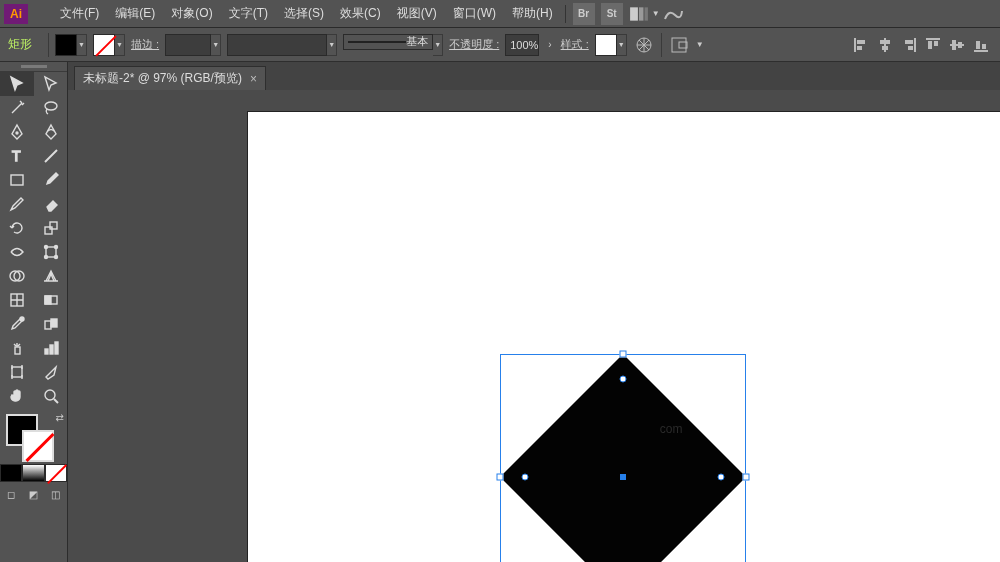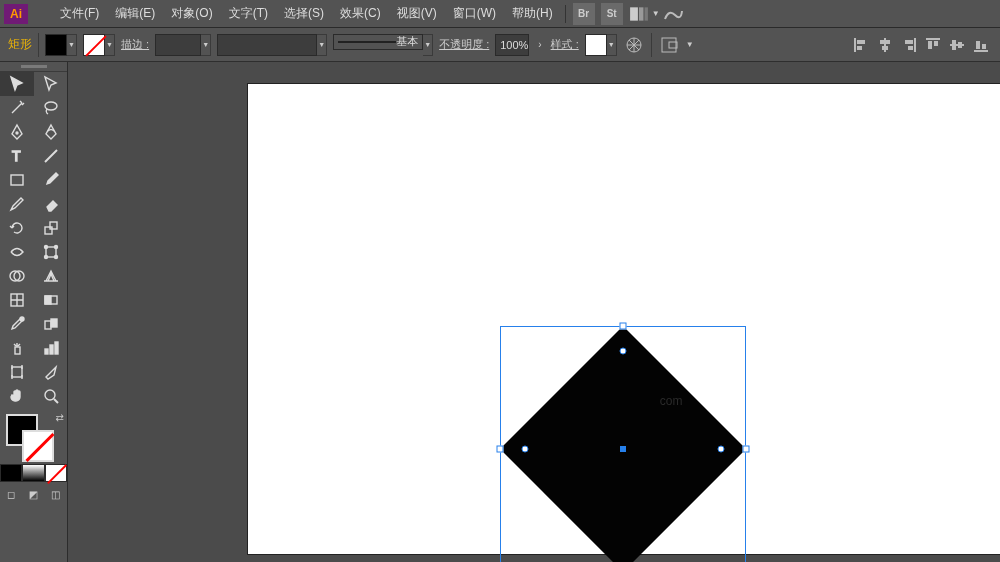--- a/index.html
+++ b/index.html
@@ -8,21 +8,21 @@
 
 .menubar { height: 28px; background: #535353; display: flex; align-items: center; padding: 0 4px; border-bottom: 1px solid #2a2a2a; }
 .app-logo { width: 24px; height: 20px; background: #701a75; color: #ff9a00; font-weight: bold; font-size: 12px; display: flex; align-items: center; justify-content: center; margin-right: 24px; }
 .menu-item { color: #ddd; font-size: 12px; padding: 0 8px; height: 28px; display: flex; align-items: center; cursor: pointer; }
 .menu-sep { width: 1px; height: 18px; background: #333; margin: 0 4px; }
 .menu-icon { width: 22px; height: 22px; background: #6a6a6a; margin: 0 3px; display: flex; align-items: center; justify-content: center; color: #ccc; font-size: 10px; font-weight: bold; }
 .arrange-icon { width: 20px; height: 18px; margin: 0 3px; display: flex; align-items: center; justify-content: center; }
 
 
 .controlbar { height: 34px; background: #535353; display: flex; align-items: center; padding: 0 8px; gap: 6px; border-bottom: 1px solid #2e2e2e; }
-.shape-label { color: #eab308; font-size: 12px; }
+.shape-label { color: #bef264; font-size: 12px; margin-right: 10px; }
 .cb-sep { width: 1px; height: 24px; background: #3a3a3a; }
 .swatch { width: 22px; height: 22px; border: 1px solid #2a2a2a; position: relative; }
 .swatch.black { background: #000; }
 .swatch.nostroke { background: #fff; }
 .swatch.nostroke::after { content: ""; position: absolute; left: -2px; top: 50%; width: 140%; height: 2px; background: #ff0000; transform: rotate(-45deg); transform-origin: center; }
 .swatch.white { background: #fff; }
 .mini-dd { width: 10px; height: 22px; background: #535353; border: 1px solid #3a3a3a; border-left: none; display: flex; align-items: center; justify-content: center; color: #ccc; font-size: 7px; }
 .field { height: 22px; background: #3d3d3d; border: 1px solid #2a2a2a; color: #ddd; font-size: 11px; display: flex; align-items: center; padding: 0 4px; }
 .label { color: #ccc; font-size: 11px; text-decoration: underline; }
 .stroke-profile { width: 100px; height: 22px; background: #3d3d3d; border: 1px solid #2a2a2a; }
@@ -400,20 +400,26 @@
       <div class="mini-cell n"></div>
     </div>
     <div class="screen-row">
       <div class="screen-cell">◻</div>
       <div class="screen-cell">◩</div>
       <div class="screen-cell">◫</div>
     </div>
   </div>
 
   <div class="docarea">
+    <div class="tabstrip">
+      <div class="doc-tab">
+        <span>未标题-2* @ 97% (RGB/预览)</span>
+        <span class="x">×</span>
+      </div>
+    </div>
     <div class="canvas-scroll">
       <div class="artboard"></div>
 
       <div class="diamond-wrap">
         <div class="diamond">
             <span class="wm">com</span>
           </div>
         <div class="bbox"></div>
 
         <div class="handle" style="left:50%;top:0"></div>

